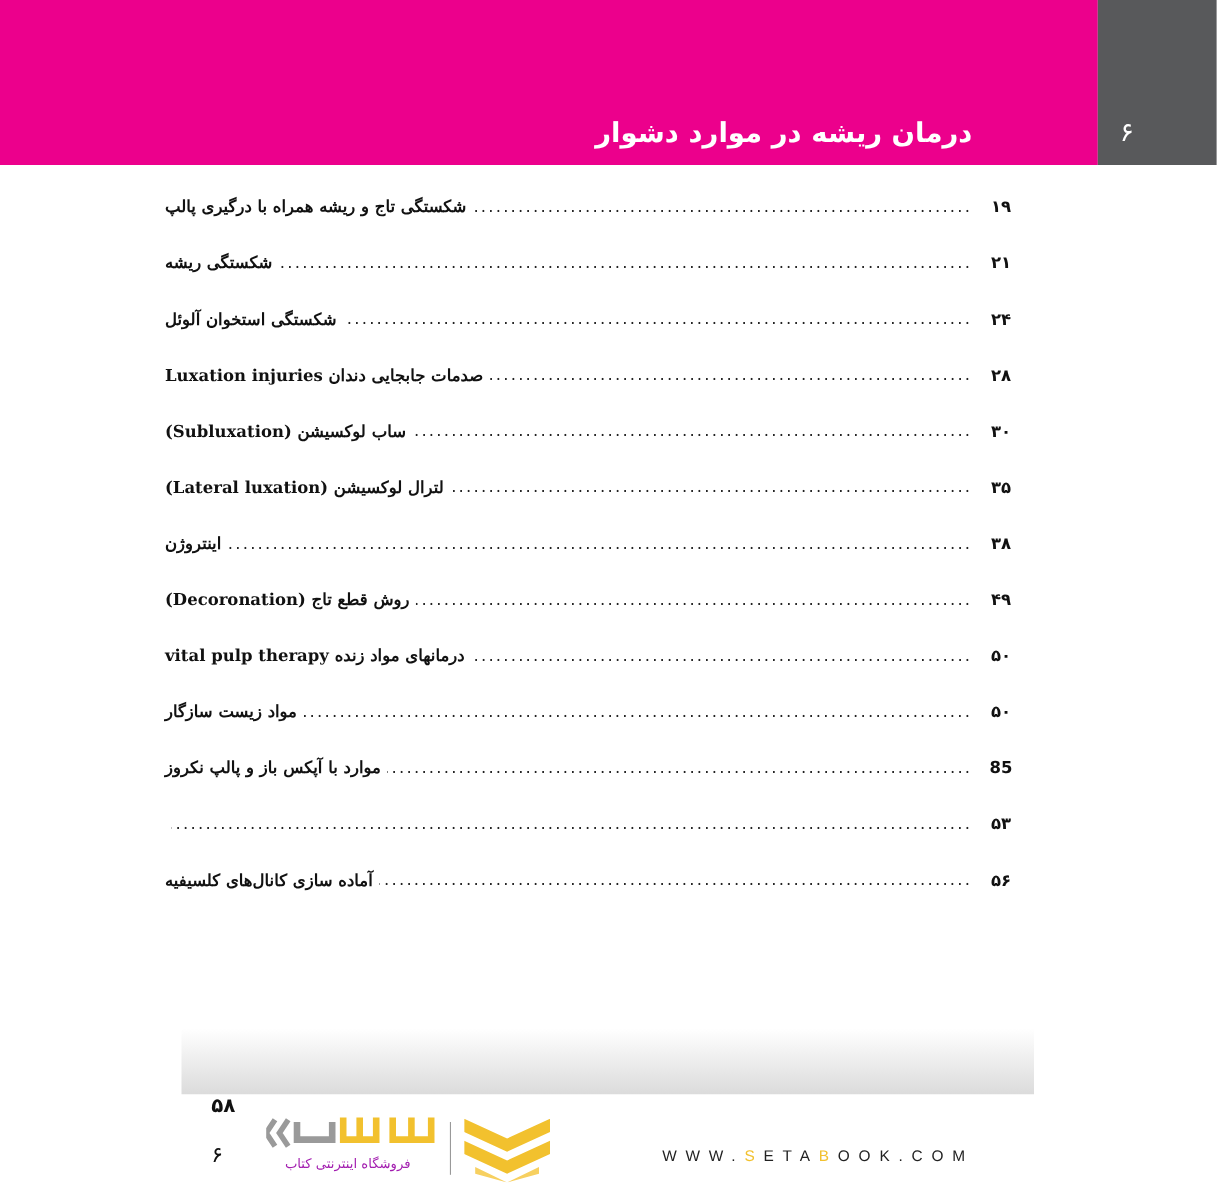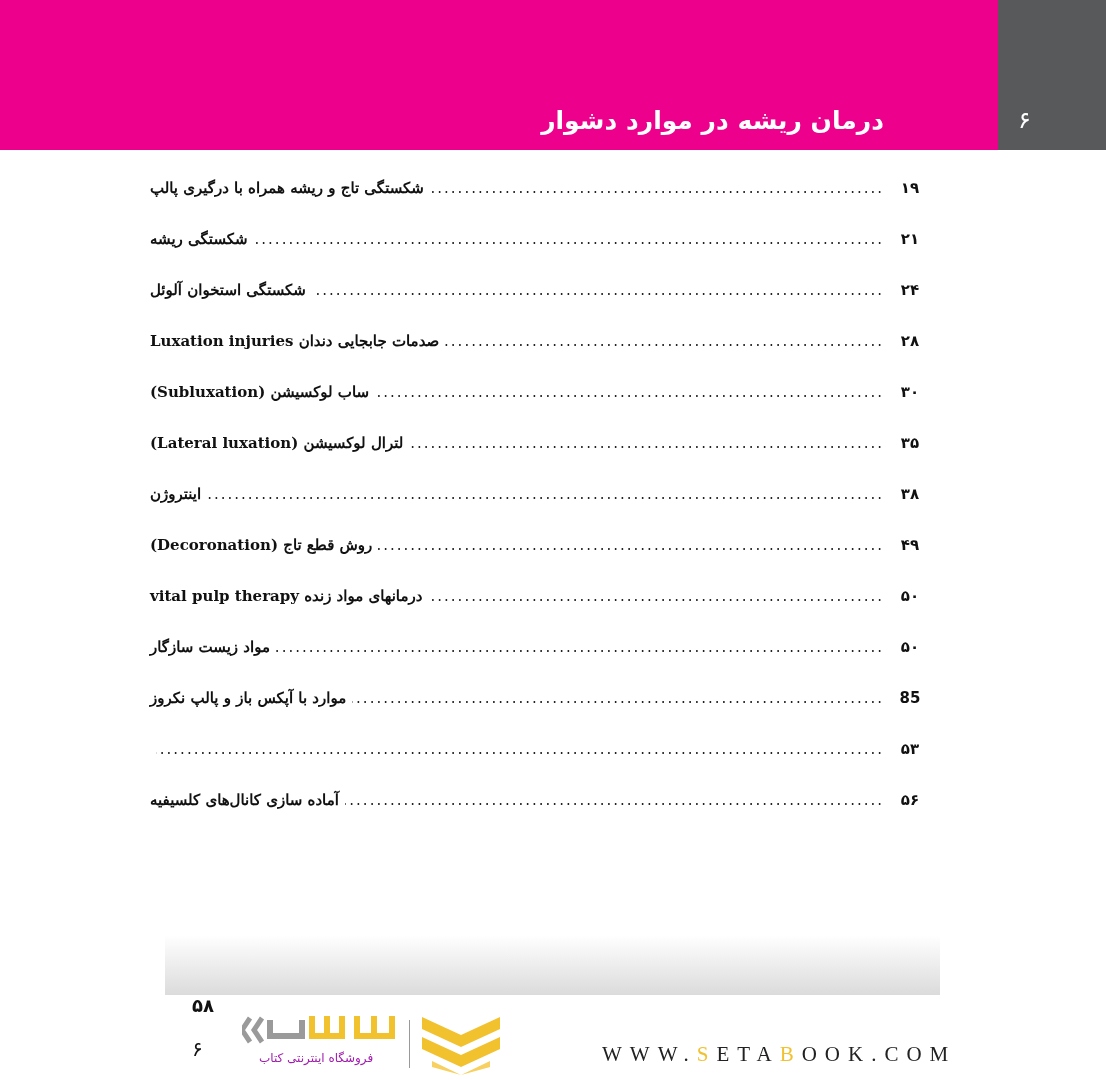--- a/index.html
+++ b/index.html
@@ -32,21 +32,21 @@
     background: linear-gradient(to bottom, rgba(255,255,255,0) 0%, rgba(215,215,215,0.9) 100%);
   }
   .footer { position: absolute; left: 0; top: 995px; width: 924px; height: 85px; background: #fff; margin-left: 37px; }
   .footer-partial { position: absolute; left: 155px; top: 0px; font-size: 18px; font-weight: bold; color: #111; }
   .footer-page { position: absolute; left: 155px; top: 42px; font-size: 20px; color: #111; }
   .logo-chevron { position: absolute; left: 385px; top: 22px; width: 78px; height: 58px; }
   .logo-divider { position: absolute; left: 372px; top: 25px; width: 1px; height: 48px; background: #999; }
   .logo-word { position: absolute; left: 205px; top: 15px; width: 160px; height: 40px; }
   .logo-sub { position: absolute; left: 222px; top: 56px; font-size: 12px; color: #a21caf; direction: rtl; }
   .shop-name { position: absolute; right: 180px; top: 18px; font-size: 19px; color: #222; direction: rtl; }
-  .shop-url { position: absolute; left: 565px; top: 47px; font-size: 21px; letter-spacing: 8px; color: #222; font-family: Liberation Serif, serif; }
+  .shop-url { position: absolute; left: 565px; top: 47px; font-size: 14px; letter-spacing: 8px; color: #222; font-family: Liberation Sans, sans-serif; }
   .shop-url .hl { color: #f2c12e; }
 </style>
 </head>
 <body>
 
 <div class="header">
   <div class="header-band"></div>
   <div class="header-num-box"></div>
   <div class="header-title">درمان ریشه در موارد دشوار</div>
   <div class="header-page">۶</div>

